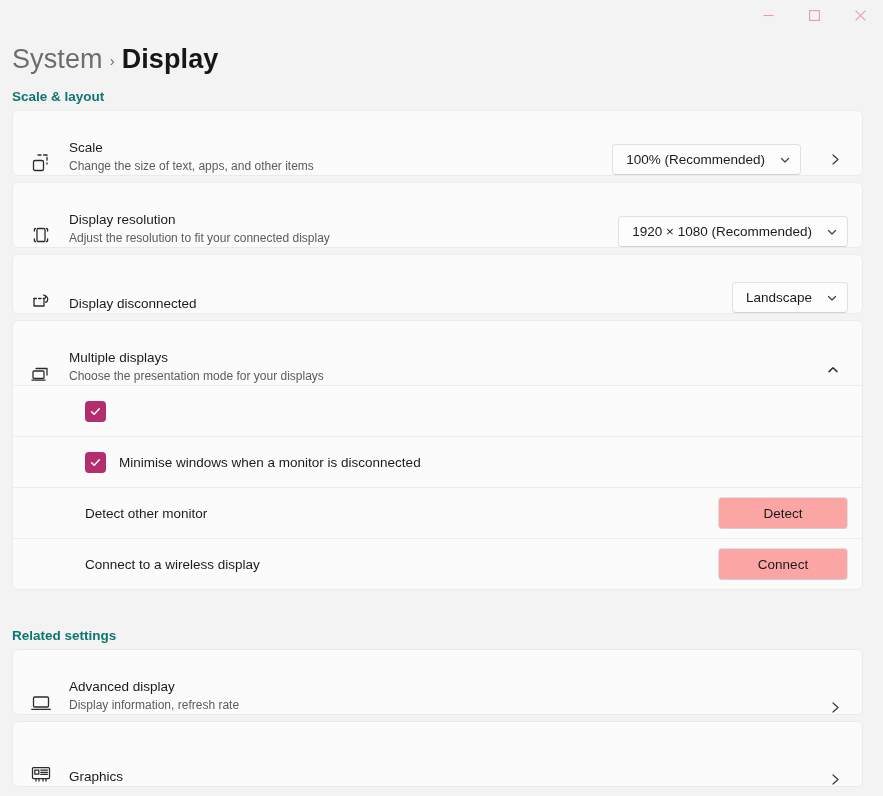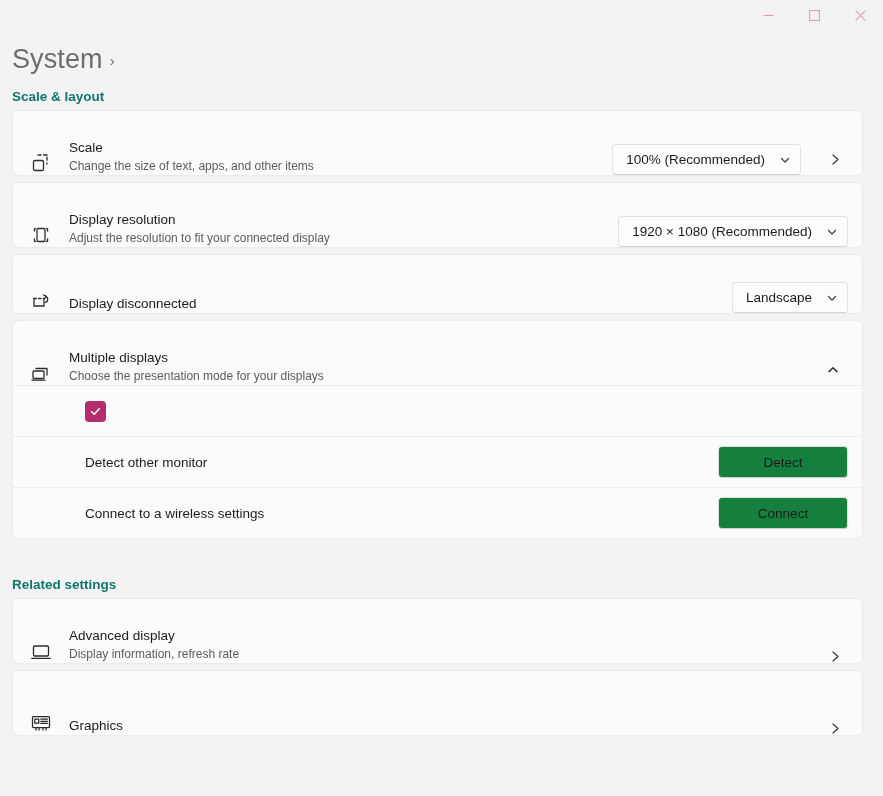--- a/index.html
+++ b/index.html
@@ -172,21 +172,21 @@
     display: flex;
     align-items: center;
     justify-content: center;
     margin-right: 13px;
   }
   .checkbox svg { display: block; }
 
   .action-btn {
     min-width: 130px;
     height: 32px;
-    background: #15803d;
+    background: #fca5a5;
     border: 1px solid #e0e0e0;
     border-bottom-color: #d0d0d0;
     border-radius: 4px;
     font-family: "Liberation Sans", sans-serif;
     font-size: 13.5px;
     color: #1b1b1b;
     display: flex;
     align-items: center;
     justify-content: center;
     cursor: default;
@@ -212,20 +212,21 @@
         <line x1="0.6" y1="0.6" x2="10.4" y2="10.4" stroke="currentColor" stroke-width="1.1"></line>
         <line x1="10.4" y1="0.6" x2="0.6" y2="10.4" stroke="currentColor" stroke-width="1.1"></line>
       </svg>
     </div>
   </div>
 </div>
 
 <div class="header">
   <span class="crumb-parent">System</span>
   <span class="crumb-sep">›</span>
+  <span class="crumb-current">Display</span>
 </div>
 
 <div class="section-label">Scale &amp; layout</div>
 
 <div class="card">
   <div class="row tall">
     <div class="row-icon">
       <svg width="24" height="24" viewBox="0 0 24 24" fill="none" stroke="currentColor" stroke-width="1.3" stroke-linecap="round">
         <path d="M9 4 H18 V13" stroke-dasharray="3 2.6"></path>
         <path d="M18 4 L18 4"></path>
@@ -326,30 +327,39 @@
 
   <div class="subrow">
     <div class="indent"></div>
     <div class="checkbox">
       <svg width="13" height="13" viewBox="0 0 13 13" fill="none" stroke="#ffffff" stroke-width="1.5" stroke-linecap="round" stroke-linejoin="round">
         <path d="M2.6 6.8 L5.2 9.3 L10.3 3.8"></path>
       </svg>
     </div>
   </div>
 
+  <div class="subrow">
+    <div class="indent"></div>
+    <div class="checkbox">
+      <svg width="13" height="13" viewBox="0 0 13 13" fill="none" stroke="#ffffff" stroke-width="1.5" stroke-linecap="round" stroke-linejoin="round">
+        <path d="M2.6 6.8 L5.2 9.3 L10.3 3.8"></path>
+      </svg>
+    </div>
+    <span class="subrow-label">Minimise windows when a monitor is disconnected</span>
+  </div>
 
   <div class="subrow">
     <div class="indent"></div>
     <span class="subrow-label">Detect other monitor</span>
     <div class="action-btn">Detect</div>
   </div>
 
   <div class="subrow">
     <div class="indent"></div>
-    <span class="subrow-label">Connect to a wireless settings</span>
+    <span class="subrow-label">Connect to a wireless display</span>
     <div class="action-btn">Connect</div>
   </div>
 </div>
 
 <div class="section-label related">Related settings</div>
 
 <div class="card">
   <div class="row tall">
     <div class="row-icon">
       <svg width="24" height="24" viewBox="0 0 24 24" fill="none" stroke="currentColor" stroke-width="1.3" stroke-linecap="round" stroke-linejoin="round">

